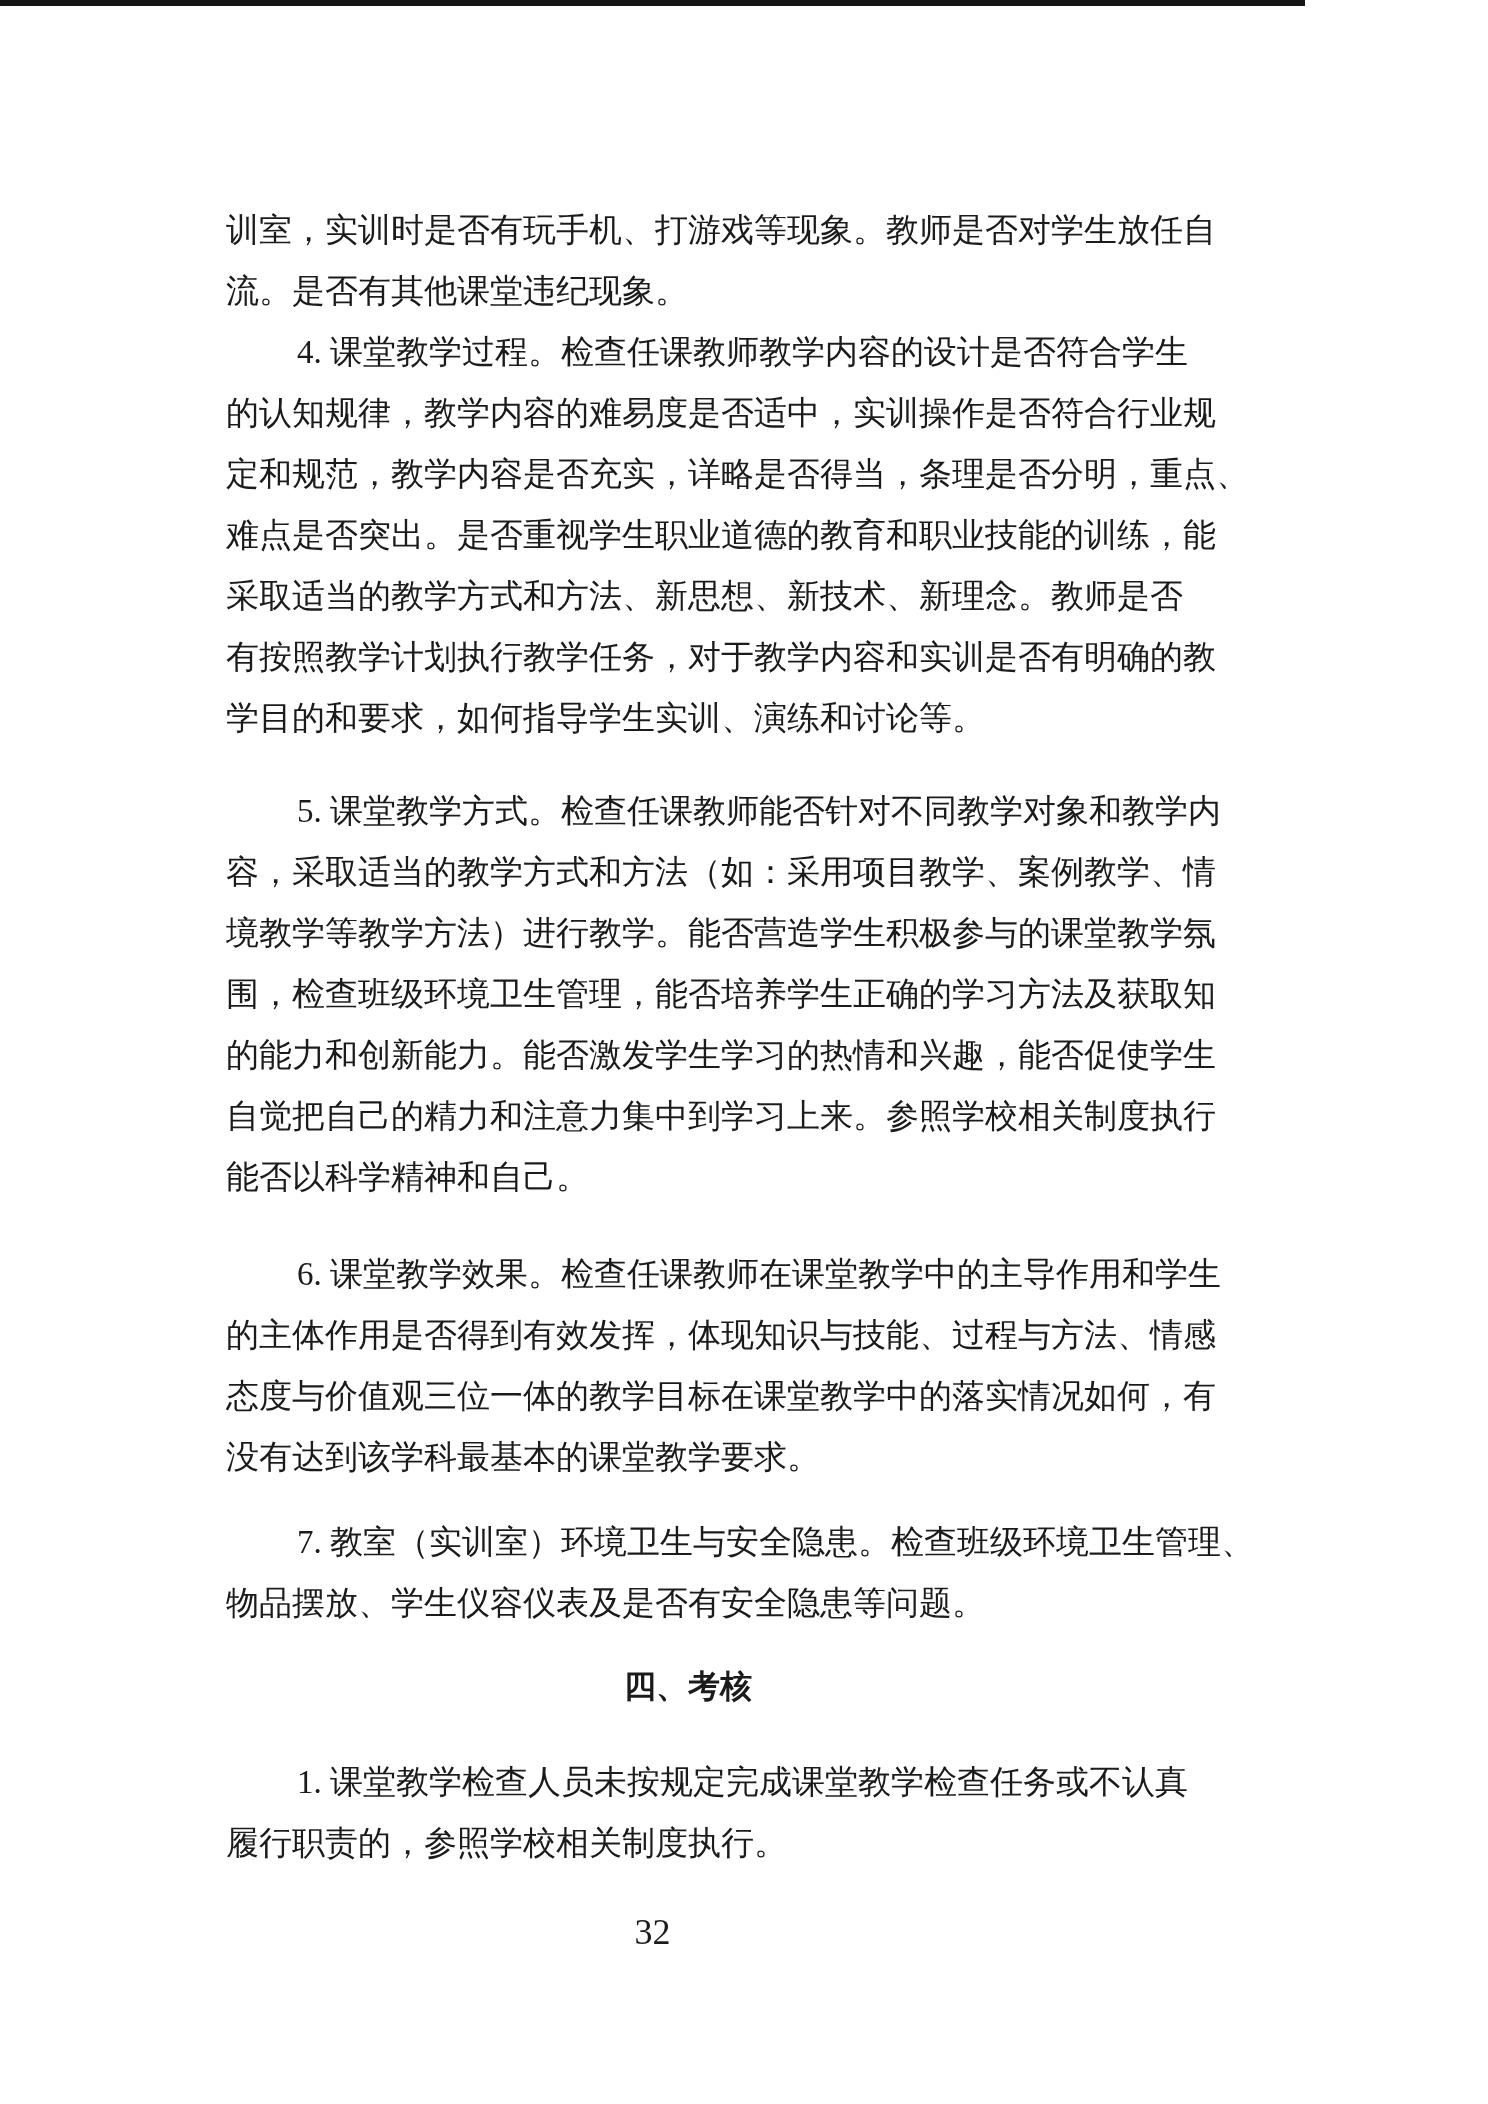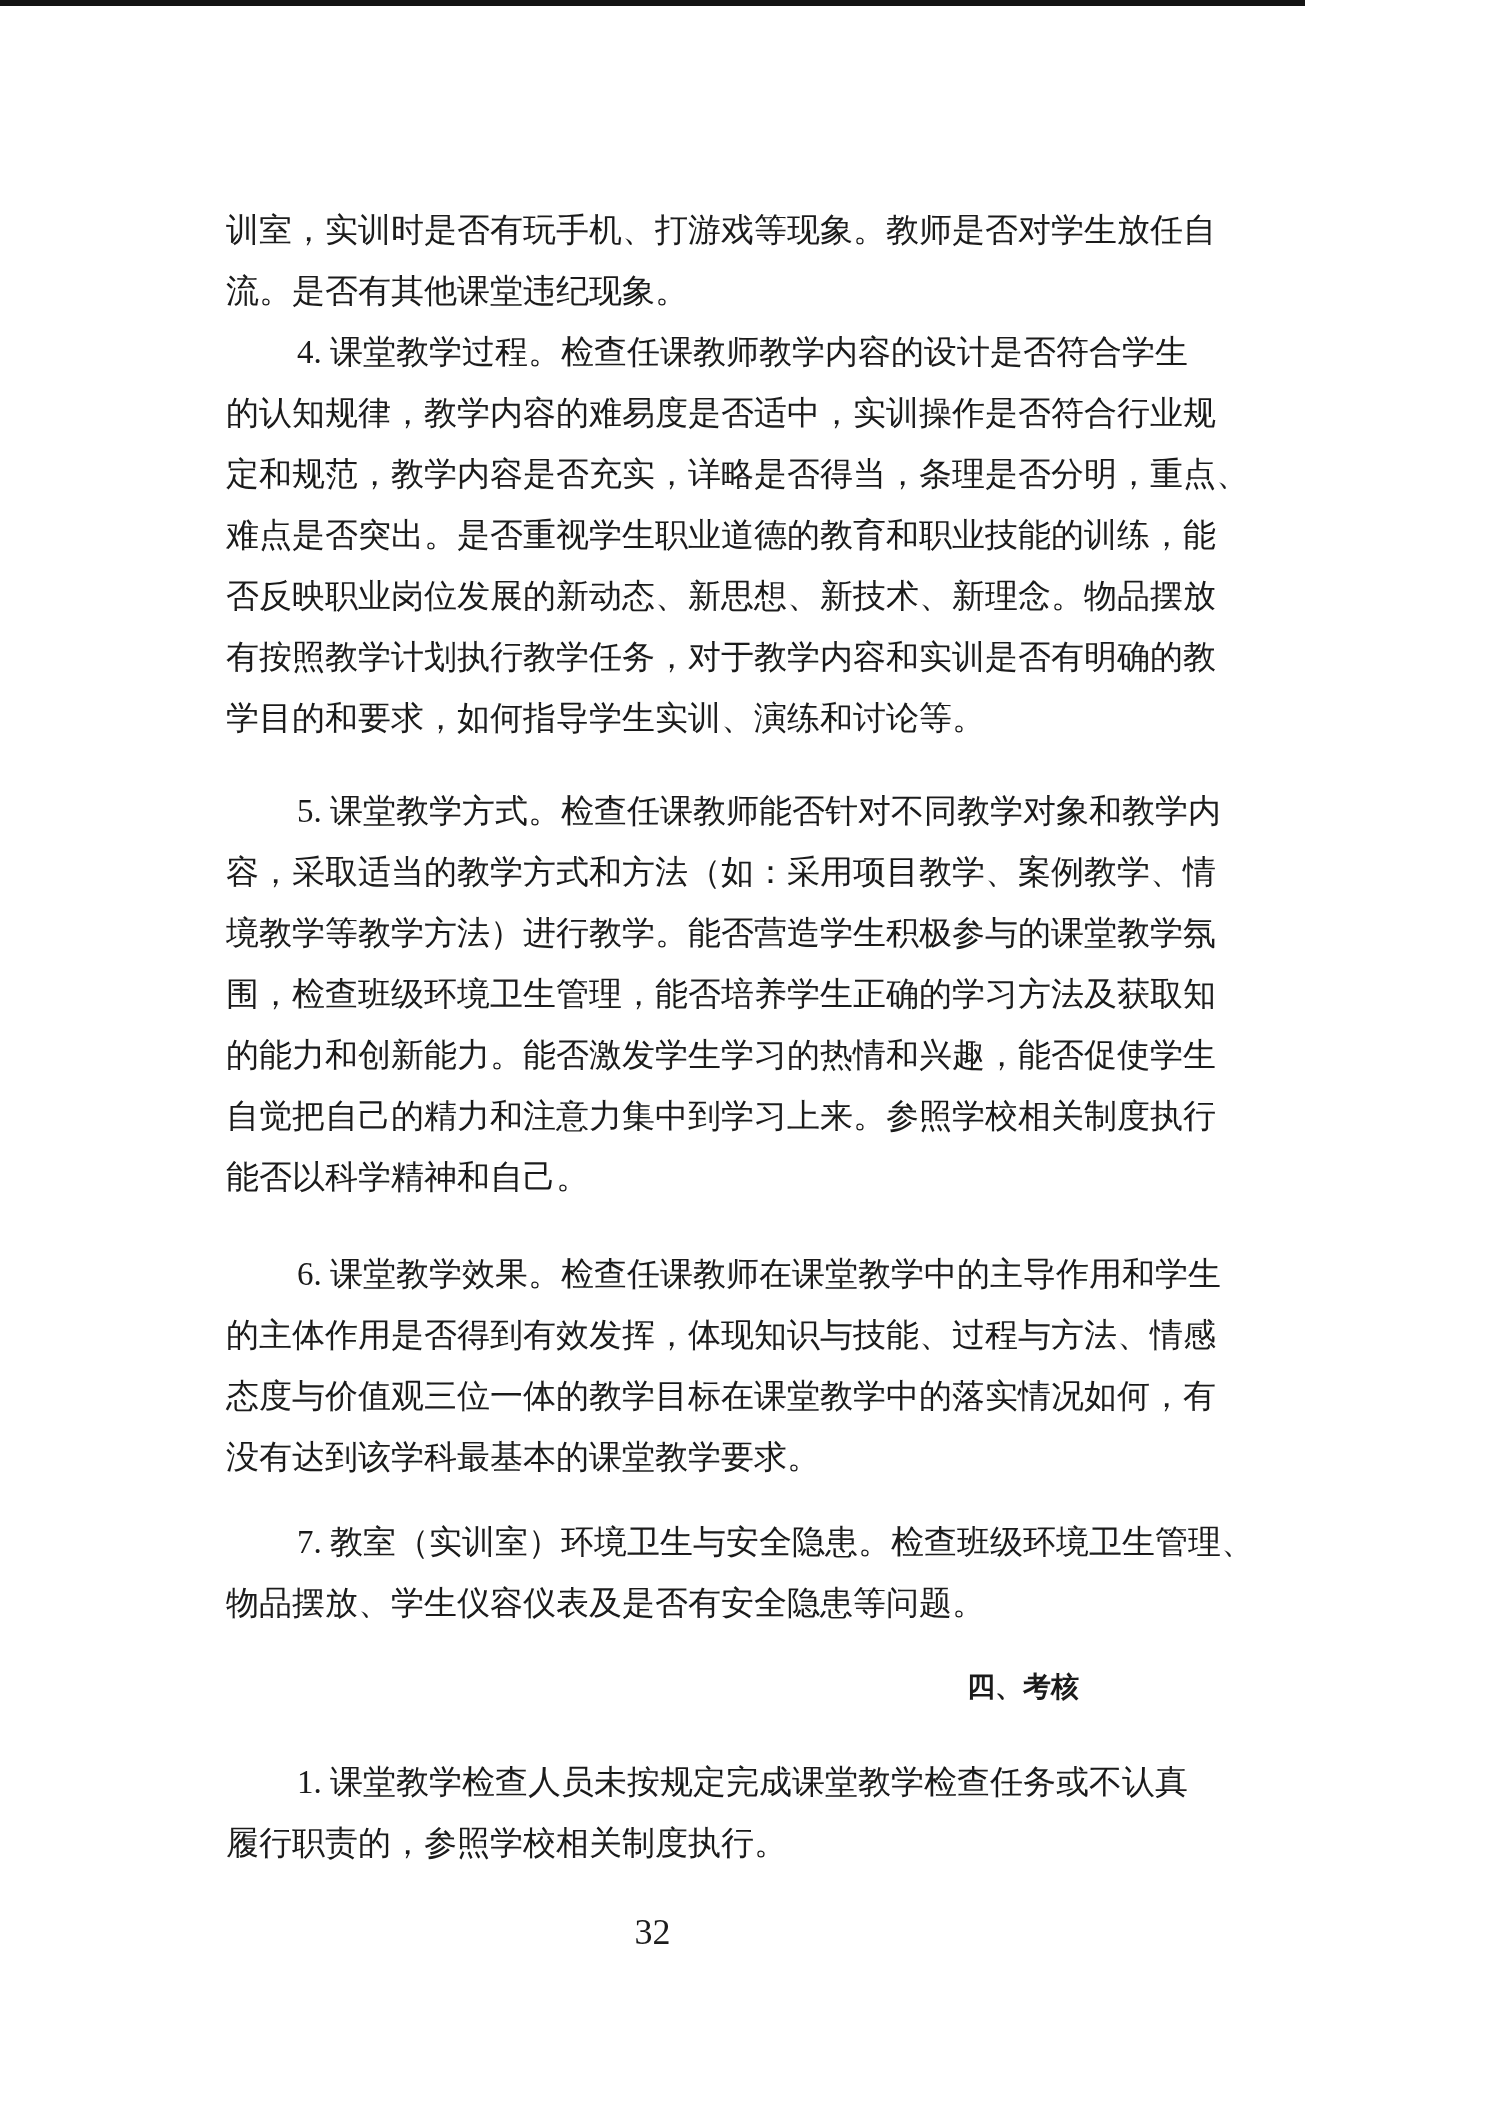--- a/index.html
+++ b/index.html
@@ -48,23 +48,23 @@
   }
   .para.sp32 { margin-top: 32px; }
   .para.sp36 { margin-top: 36px; }
   .para.sp24 { margin-top: 24px; }
   .para.sp35 { margin-top: 35px; }
   .heading {
     margin-top: 22px;
     padding-left: 71px;
     font-family: "Liberation Sans", "DejaVu Sans", sans-serif;
     font-weight: bold;
-    font-size: 28px;
+    font-size: 32px;
     line-height: 61px;
-    text-align: right;
+    text-align: center;
   }
   .page-number {
     position: absolute;
     top: 1916px;
     left: 0;
     width: 100%;
     text-align: center;
     font-size: 36px;
     line-height: 32px;
     font-family: "Liberation Serif", "DejaVu Serif", serif;
@@ -82,21 +82,21 @@
     <p class="para">
       <span class="line">训室，实训时是否有玩手机、打游戏等现象。教师是否对学生放任自</span>
       <span class="line last">流。是否有其他课堂违纪现象。</span>
     </p>
 
     <p class="para">
       <span class="line indent">4.  课堂教学过程。检查任课教师教学内容的设计是否符合学生</span>
       <span class="line">的认知规律，教学内容的难易度是否适中，实训操作是否符合行业规</span>
       <span class="line">定和规范，教学内容是否充实，详略是否得当，条理是否分明，重点、</span>
       <span class="line">难点是否突出。是否重视学生职业道德的教育和职业技能的训练，能</span>
-      <span class="line">否反映职业岗位发展的新动态、新思想、新技术、新理念。物品摆放</span>
+      <span class="line">采取适当的教学方式和方法、新思想、新技术、新理念。教师是否</span>
       <span class="line">有按照教学计划执行教学任务，对于教学内容和实训是否有明确的教</span>
       <span class="line last">学目的和要求，如何指导学生实训、演练和讨论等。</span>
     </p>
 
     <p class="para sp32">
       <span class="line indent">5. 课堂教学方式。检查任课教师能否针对不同教学对象和教学内</span>
       <span class="line">容，采取适当的教学方式和方法（如：采用项目教学、案例教学、情</span>
       <span class="line">境教学等教学方法）进行教学。能否营造学生积极参与的课堂教学氛</span>
       <span class="line">围，检查班级环境卫生管理，能否培养学生正确的学习方法及获取知</span>
       <span class="line">的能力和创新能力。能否激发学生学习的热情和兴趣，能否促使学生</span>

